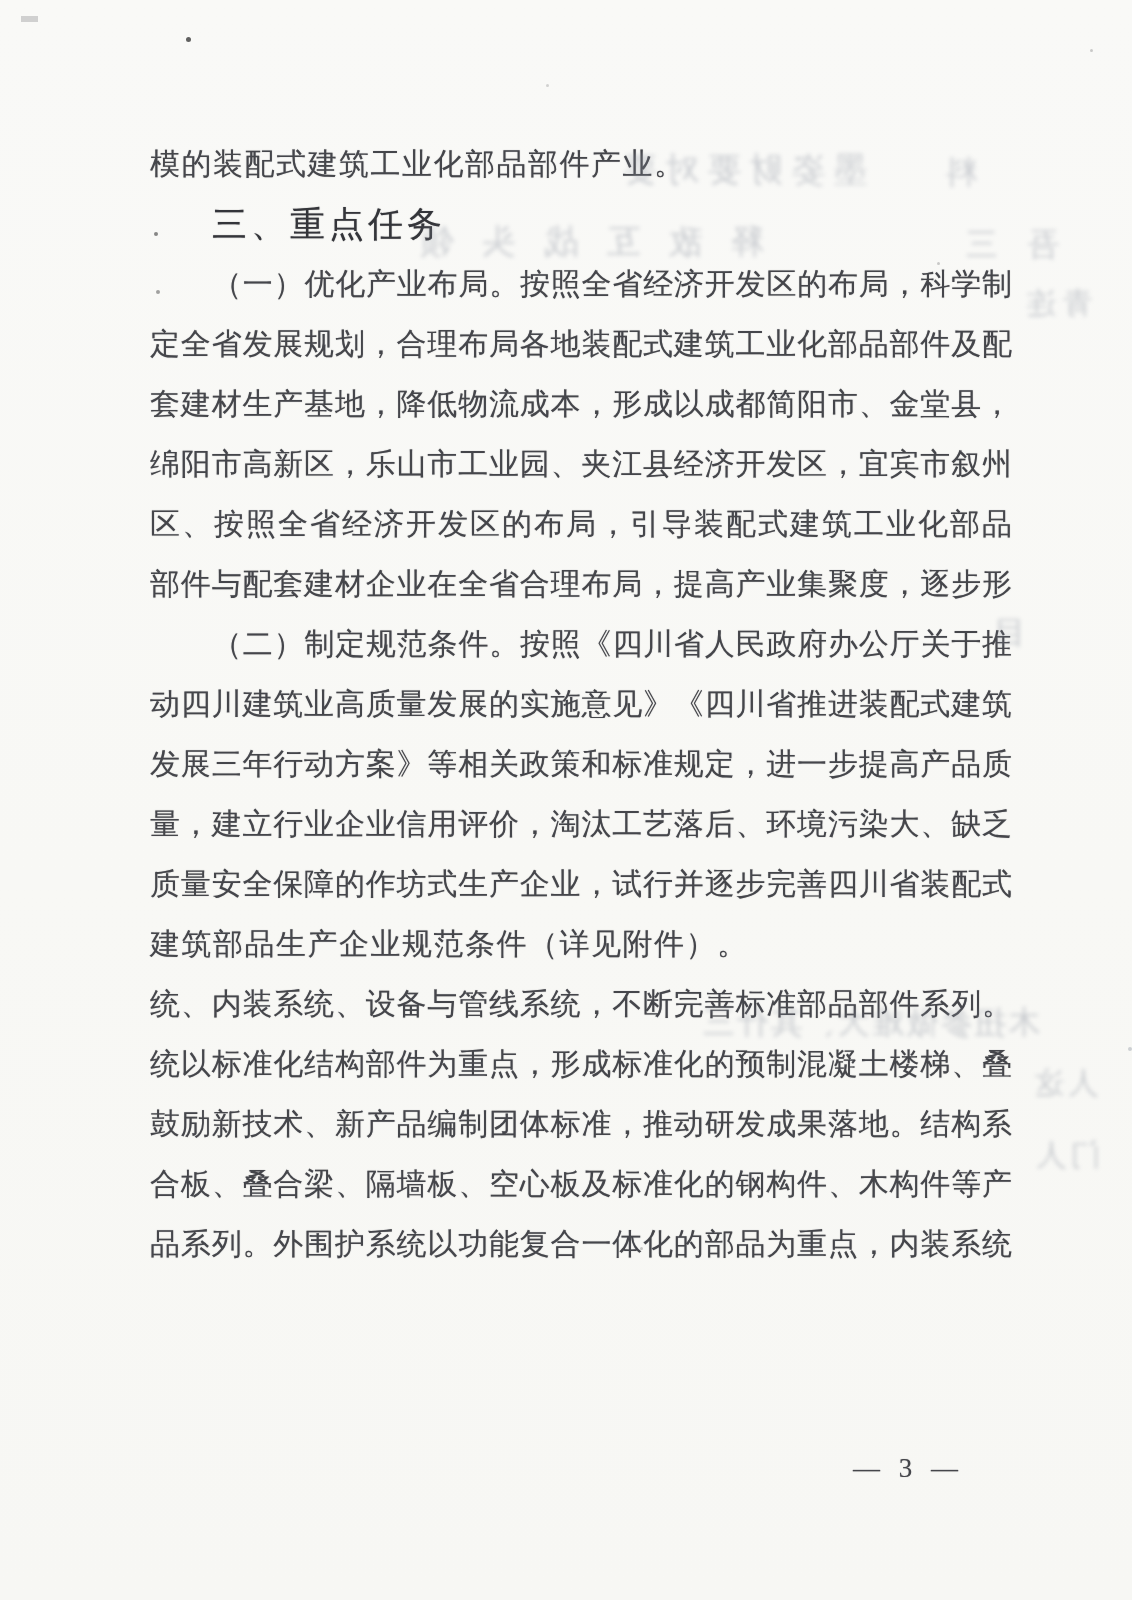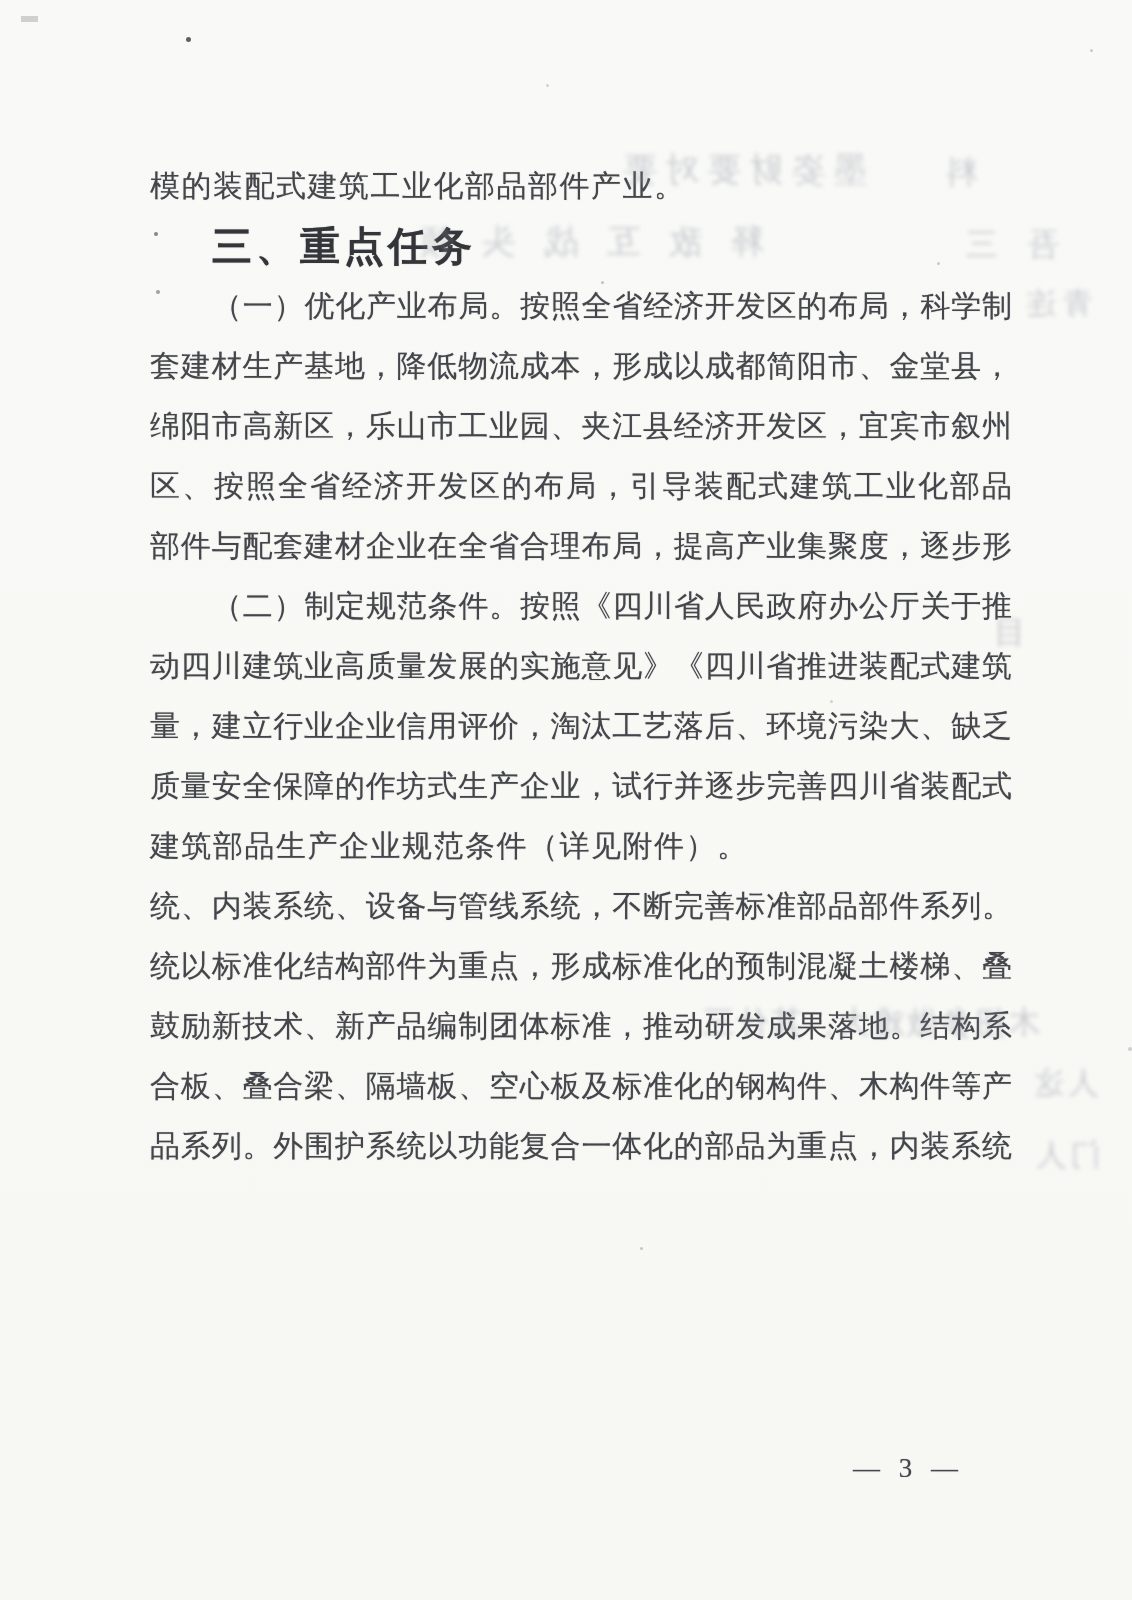--- a/index.html
+++ b/index.html
@@ -12,21 +12,21 @@
     width: 1132px;
     height: 1600px;
     margin: 0 auto;
     background: linear-gradient(180deg, #f9f9f7 0%, #f8f8f5 55%, #f7f7f4 100%);
     font-family: "Liberation Serif", "DejaVu Serif", serif;
     overflow: hidden;
   }
   .content {
     position: absolute;
     left: 150px;
-    top: 156px;
+    top: 134px;
     width: 862px;
   }
   .line {
     height: 60px;
     line-height: 60px;
     font-size: 30px;
     letter-spacing: 1.5px;
     color: #45464b;
     text-shadow: 0 0 1px rgba(90, 90, 95, 0.55);
     white-space: nowrap;
@@ -38,22 +38,22 @@
     text-align: justify;
     text-align-last: justify;
     text-justify: inter-character;
     overflow: hidden;
   }
   .line.indent {
     padding-left: 62px;
   }
   .line.heading {
     font-family: "Liberation Sans", "DejaVu Sans", sans-serif;
-    font-weight: 700;
-    font-size: 40px;
+    font-weight: 400;
+    font-size: 35px;
     letter-spacing: 4px;
     color: #34353a;
     text-shadow: 0 0 1px rgba(50, 50, 55, 0.6);
   }
   .page-number {
     position: absolute;
     top: 1448px;
     right: 168px;
     height: 40px;
     line-height: 40px;
@@ -78,26 +78,28 @@
   }
 </style>
 </head>
 <body>
 
 <div class="page">
   <div class="content" id="lines">
       <div class="line">模的装配式建筑工业化部品部件产业。</div>
       <div class="line heading indent">三、重点任务</div>
       <div class="line indent justify">（一）优化产业布局。按照全省经济开发区的布局，科学制</div>
+      <div class="line justify">定全省发展规划，合理布局各地装配式建筑工业化部品部件及配</div>
       <div class="line justify">套建材生产基地，降低物流成本，形成以成都简阳市、金堂县，</div>
       <div class="line justify">绵阳市高新区，乐山市工业园、夹江县经济开发区，宜宾市叙州</div>
       <div class="line justify">区、按照全省经济开发区的布局，引导装配式建筑工业化部品</div>
       <div class="line justify">部件与配套建材企业在全省合理布局，提高产业集聚度，逐步形</div>
       <div class="line indent justify">（二）制定规范条件。按照《四川省人民政府办公厅关于推</div>
       <div class="line justify">动四川建筑业高质量发展的实施意见》《四川省推进装配式建筑</div>
+      <div class="line justify">发展三年行动方案》等相关政策和标准规定，进一步提高产品质</div>
       <div class="line justify">量，建立行业企业信用评价，淘汰工艺落后、环境污染大、缺乏</div>
       <div class="line justify">质量安全保障的作坊式生产企业，试行并逐步完善四川省装配式</div>
       <div class="line">建筑部品生产企业规范条件（详见附件）。</div>
       <div class="line justify">统、内装系统、设备与管线系统，不断完善标准部品部件系列。</div>
       <div class="line justify">统以标准化结构部件为重点，形成标准化的预制混凝土楼梯、叠</div>
       <div class="line justify">鼓励新技术、新产品编制团体标准，推动研发成果落地。结构系</div>
       <div class="line justify">合板、叠合梁、隔墙板、空心板及标准化的钢构件、木构件等产</div>
       <div class="line justify">品系列。外围护系统以功能复合一体化的部品为重点，内装系统</div>
     </div>
   <div class="page-number">— 3 —</div>

